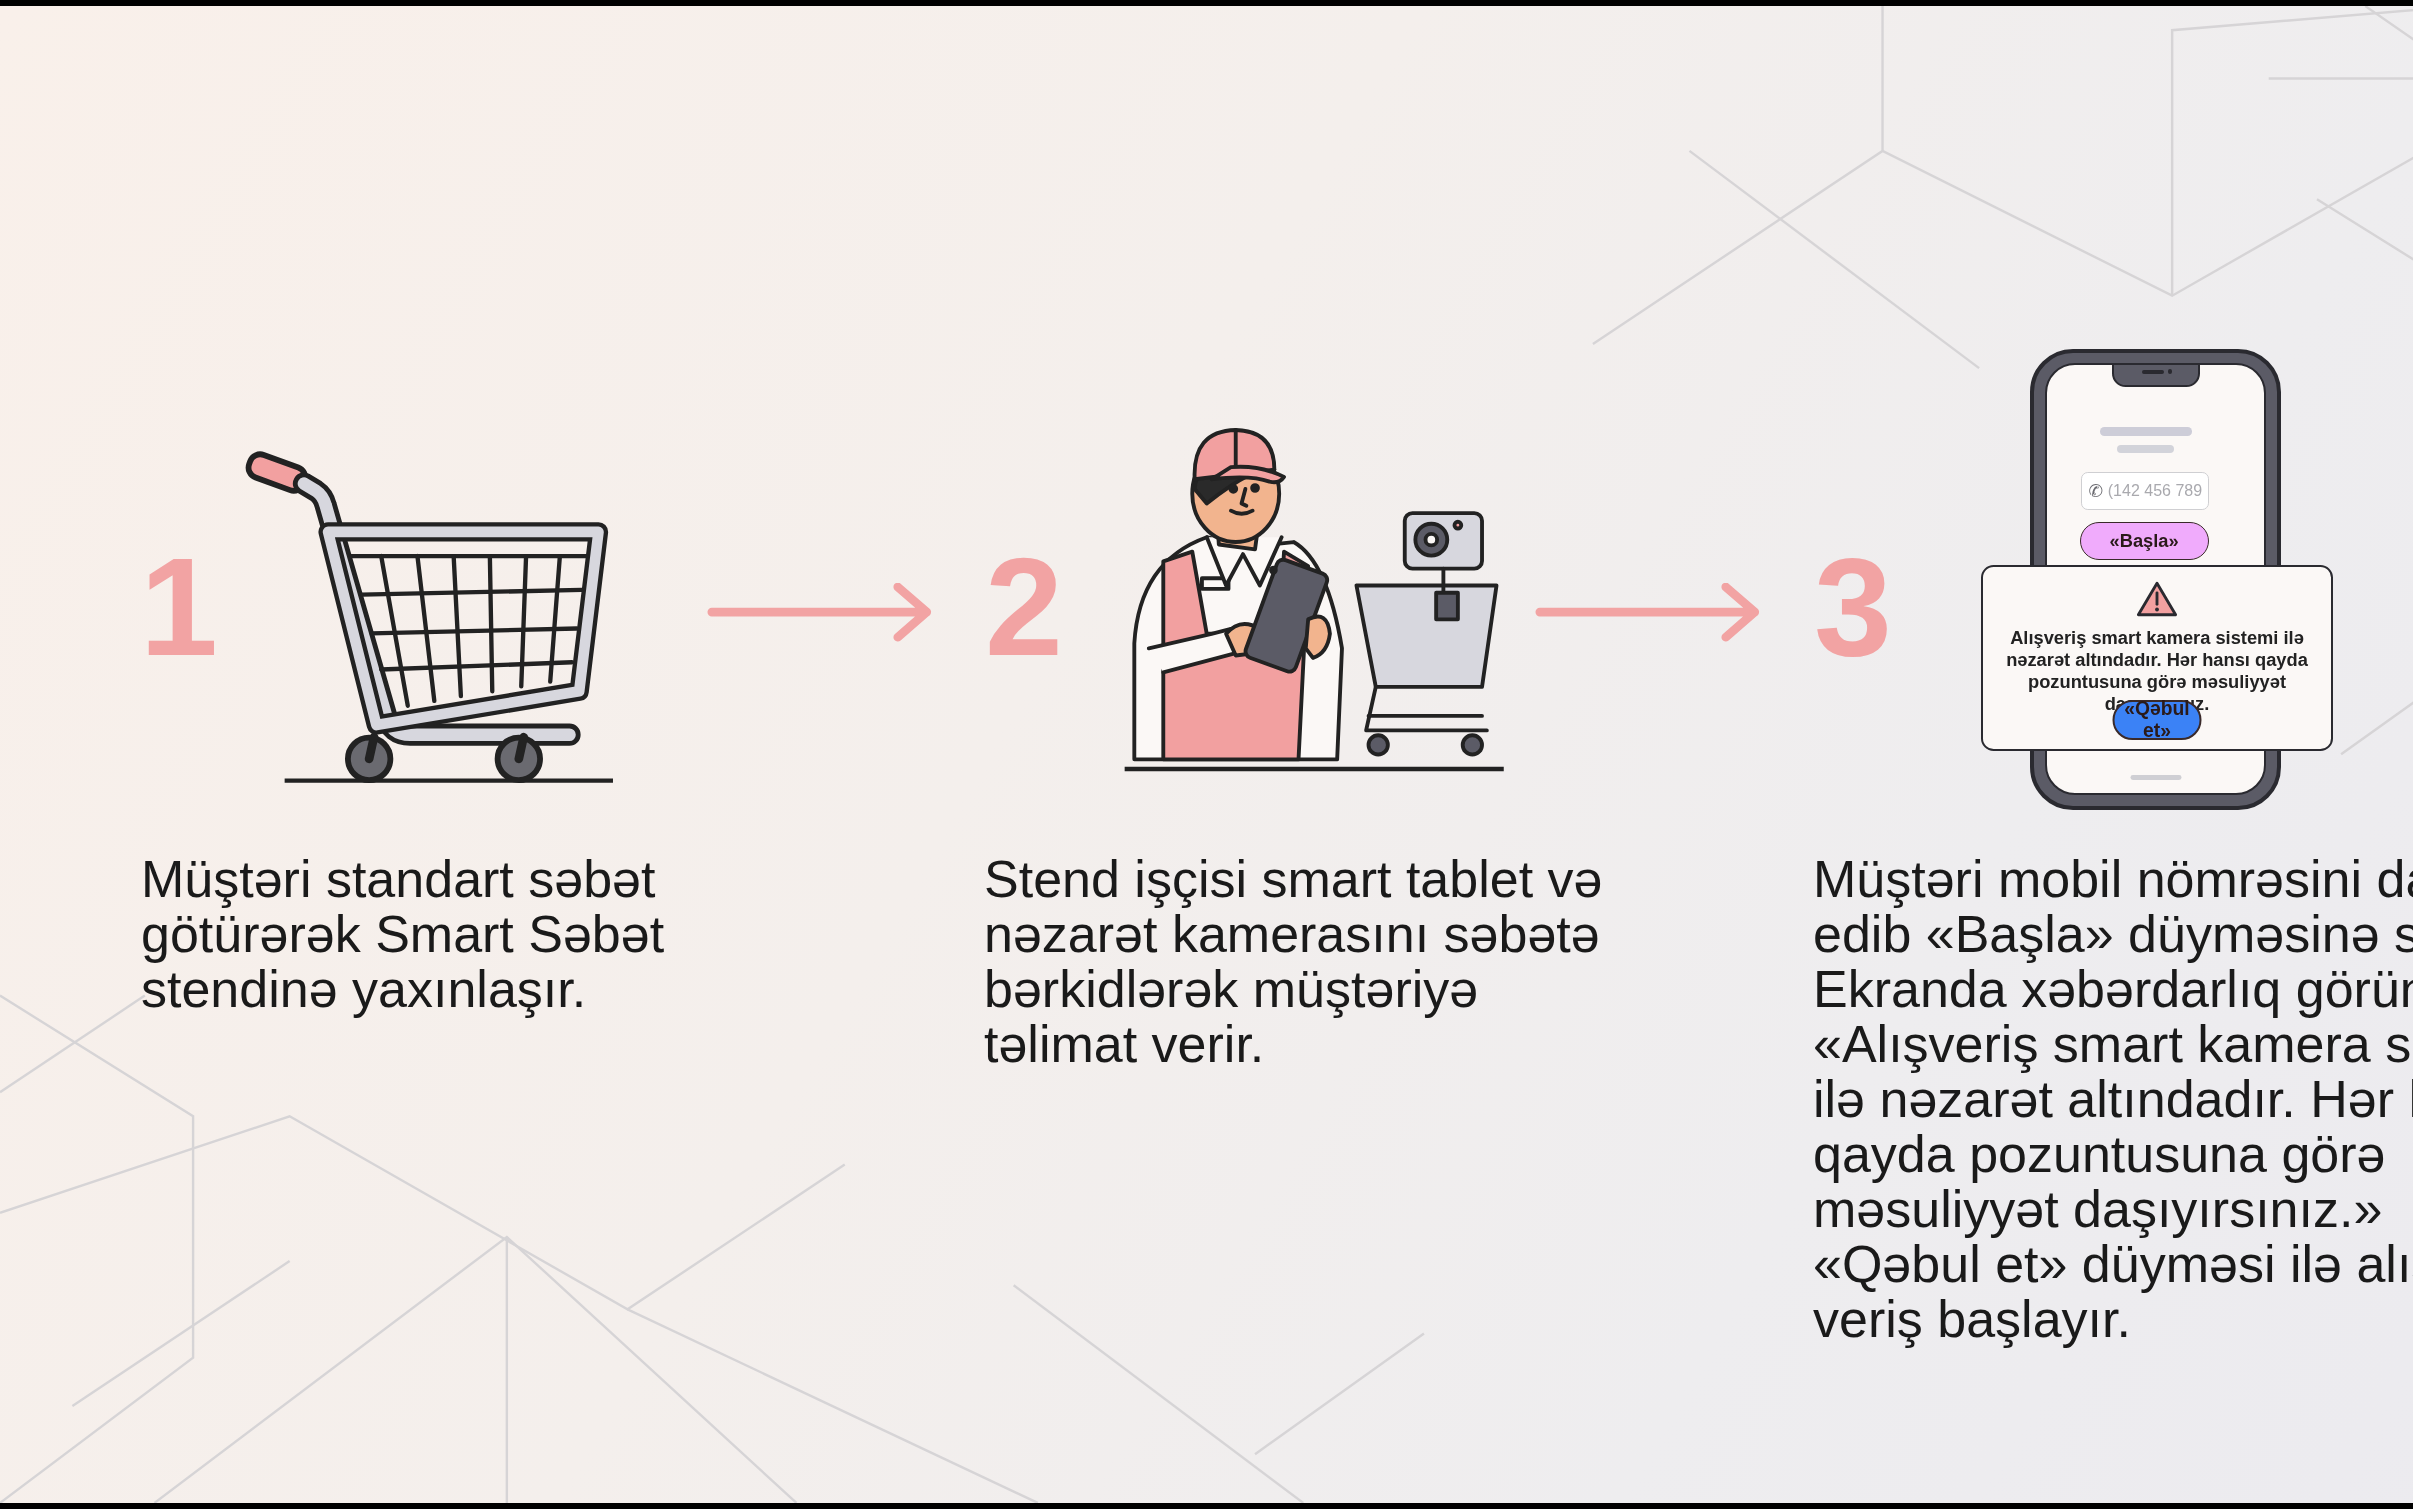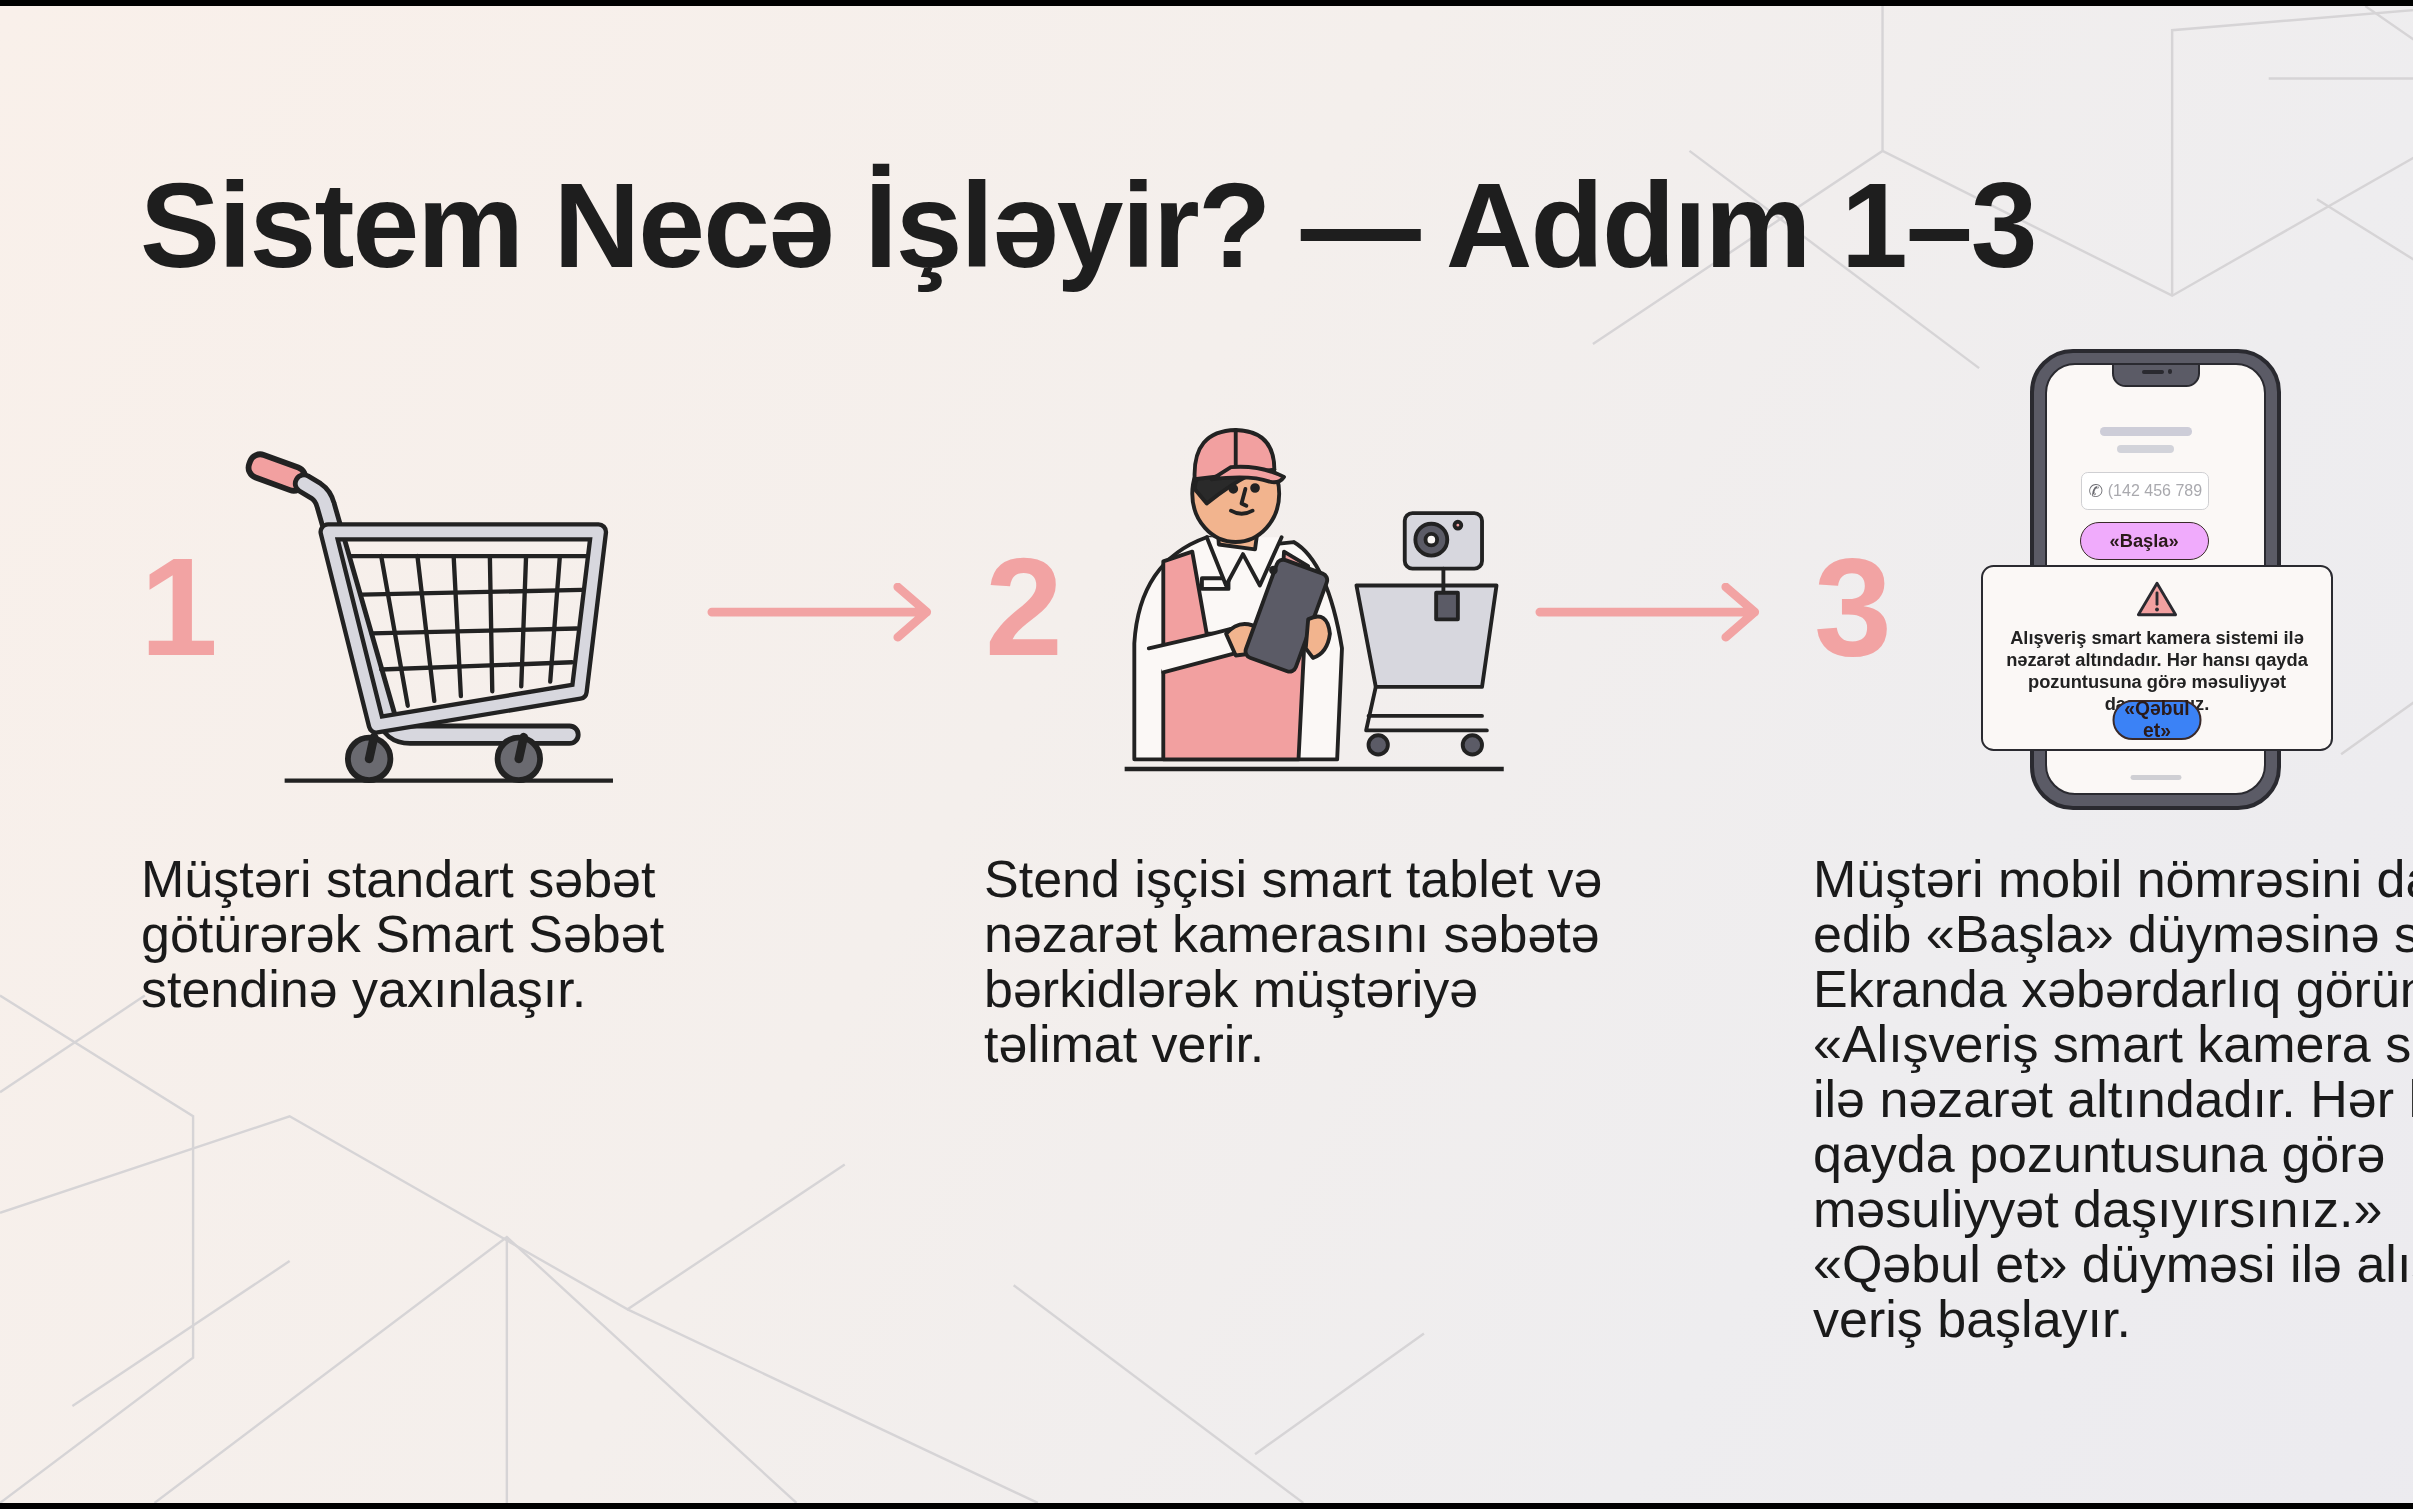--- a/index.html
+++ b/index.html
@@ -47,21 +47,20 @@
     <path d="M0 2500 L600 2300 L1300 2700 L1750 2400"></path>
     <path d="M320 3101 L1050 2550 L1650 3101"></path>
     <path d="M1050 2550 L1050 3101"></path>
     <path d="M150 2900 L600 2600"></path>
     <path d="M1300 2700 L2150 3101"></path>
     <path d="M2100 2650 L2700 3101"></path>
     <path d="M2600 3000 L2950 2750"></path>
     <path d="M0 2250 L300 2050"></path>
   </svg>
 
-  <div class="title">Sistem Necə İşləyir? — Addım 1–3</div>
 
   <div class="num" style="left:140px">1</div>
   <svg class="illus" style="left:241px;top:439px" width="377" height="338" viewBox="0 0 780 700">
     <g stroke="#222" stroke-width="12" stroke-linejoin="round" stroke-linecap="round">
       <rect x="14" y="32" width="120" height="50" rx="22" transform="rotate(20 74 57)" fill="#f2a0a0"></rect>
       <path d="M130 80 L155 95 Q170 105 175 125 L300 560 Q310 600 350 600 L680 600" fill="none" stroke="#222" stroke-width="46"></path>
       <path d="M130 80 L155 95 Q170 105 175 125 L300 560 Q310 600 350 600 L680 600" fill="none" stroke="#d7d7de" stroke-width="26"></path>
       <path d="M180 180 L740 180 L700 510 L280 580 Z" fill="none" stroke="#222" stroke-width="40"></path>
       <path d="M180 180 L740 180 L700 510 L280 580 Z" fill="none" stroke="#d7d7de" stroke-width="22"></path>
       <g stroke-width="9" fill="none">

